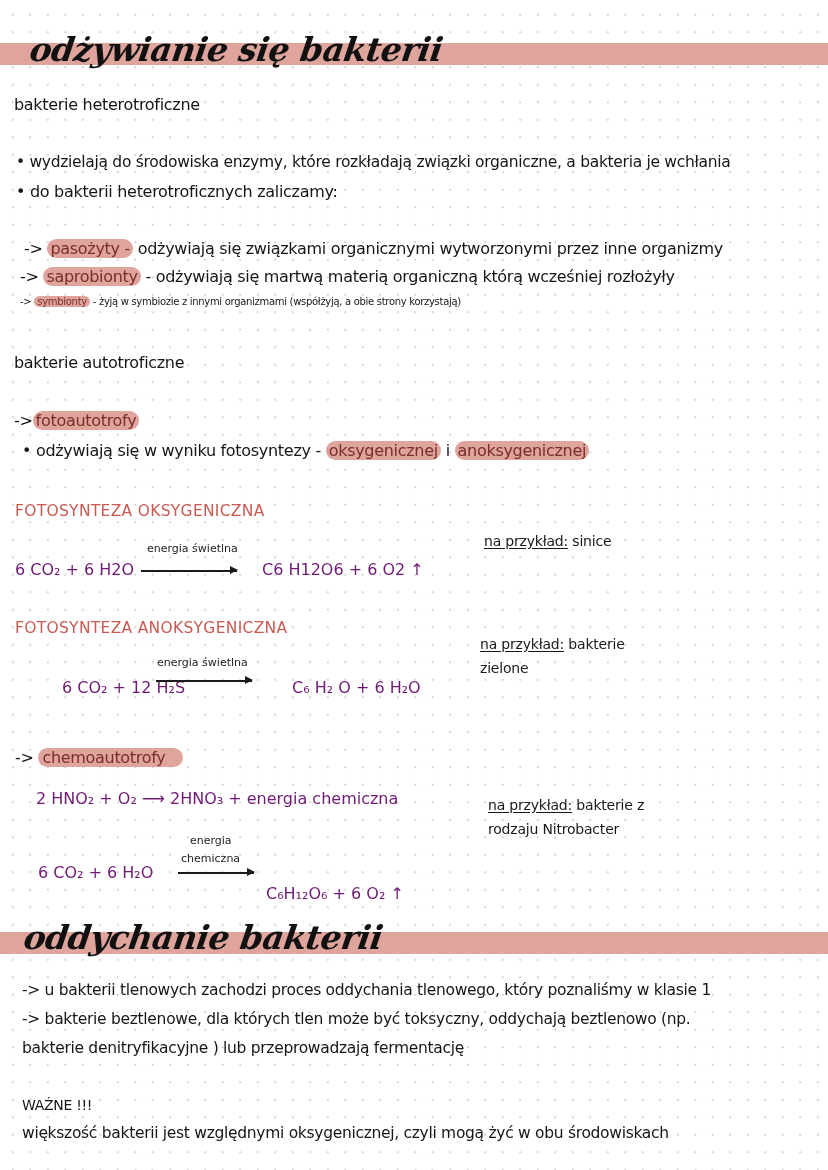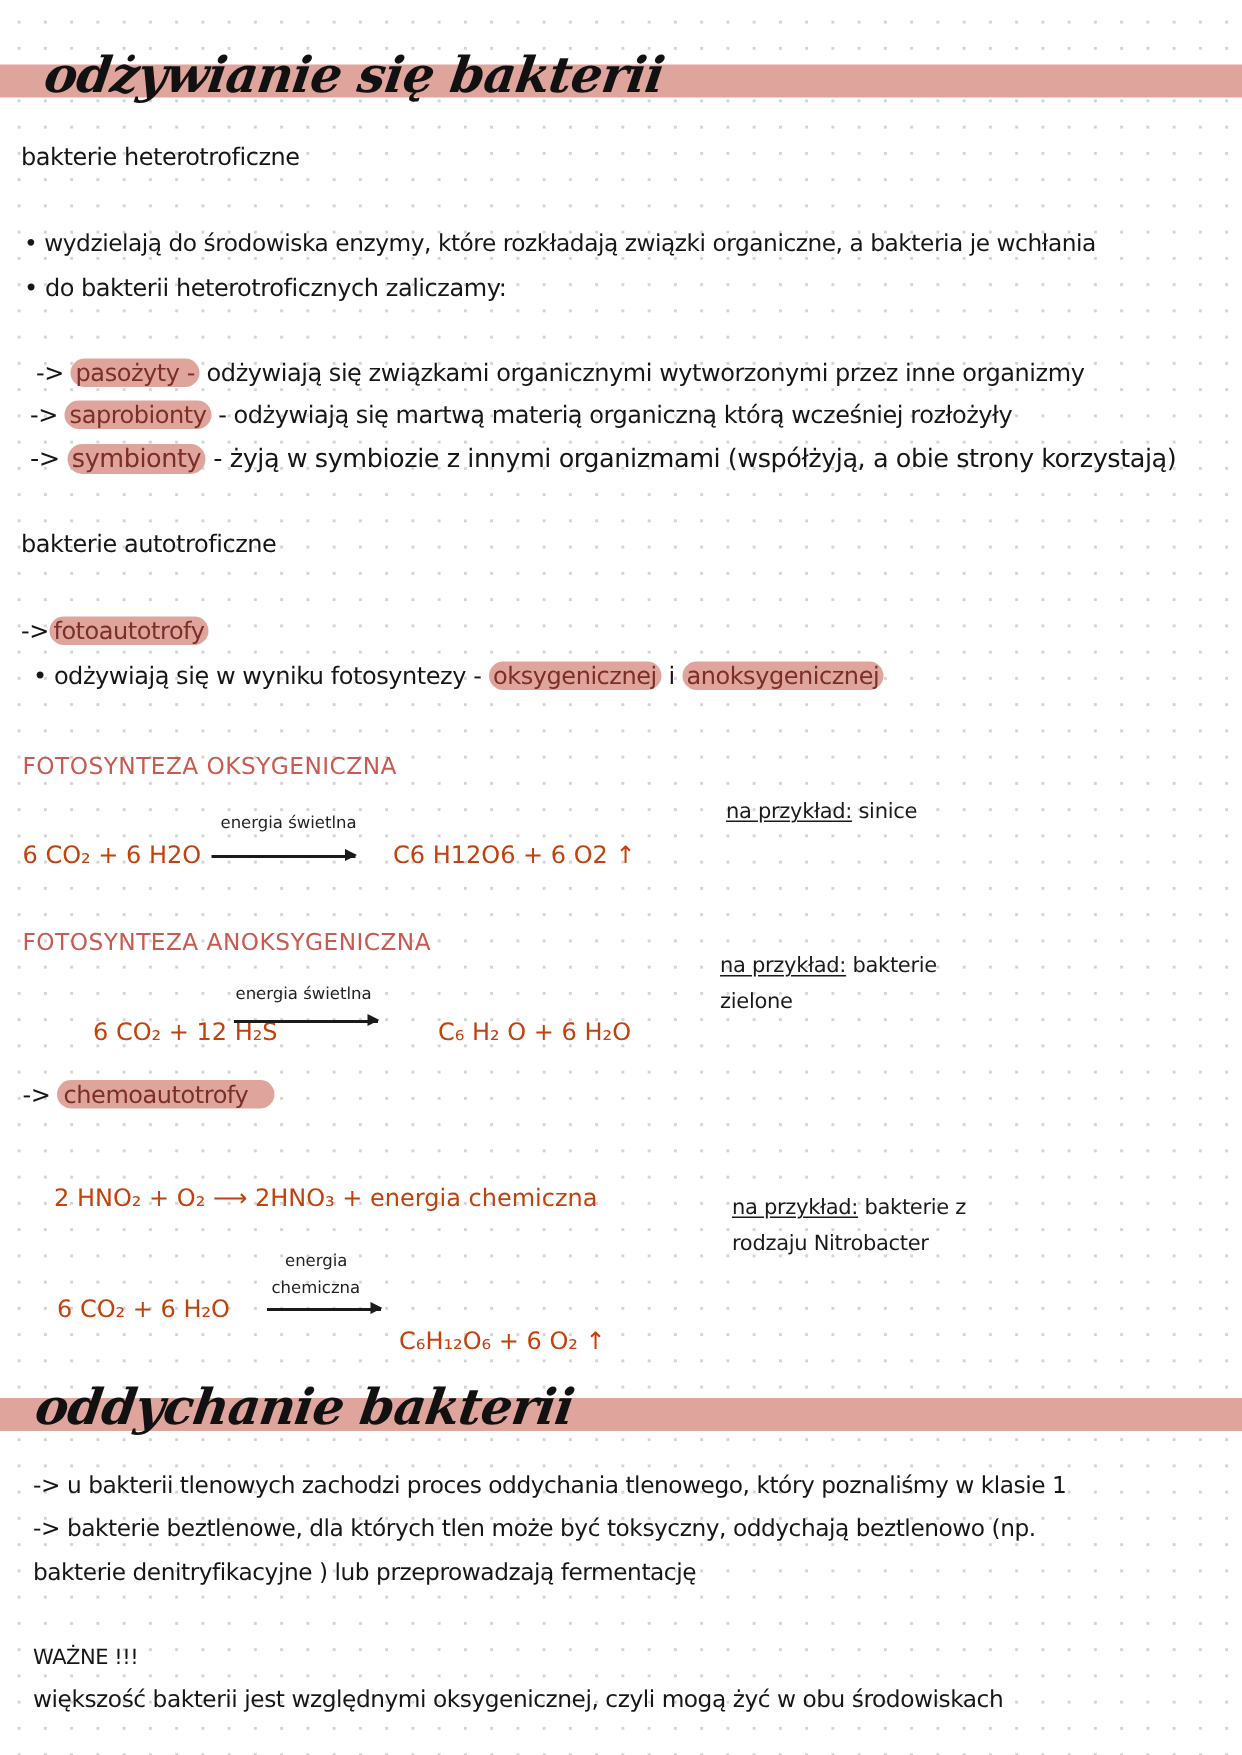--- a/index.html
+++ b/index.html
@@ -54,21 +54,21 @@
       color: #7a2e28;
     }
     .red-head {
       font-size: 15.5px;
       color: #c95a52;
       letter-spacing: 0.3px;
       font-weight: normal;
     }
     .eq {
       font-size: 16px;
-      color: #c2410c;
+      color: #701a75;
     }
     .arrow-lbl {
       font-size: 11px;
       color: #222;
     }
     .arrow-line {
       position: absolute;
       height: 1.5px;
       background: #1a1a1a;
     }
@@ -104,21 +104,21 @@
 <div class="abs body-line" style="left:16px; top:182px;">• do bakterii heterotroficznych zaliczamy:</div>
 
 <div class="abs body-line" style="left:24px; top:239px;">
   <span>-&gt;</span>
   <span class="hl">pasożyty -</span><span> odżywiają się związkami organicznymi wytworzonymi przez inne organizmy</span>
 </div>
 <div class="abs body-line" style="left:20px; top:267px;">
   <span>-&gt;</span>
   <span class="hl">saprobionty</span><span> - odżywiają się martwą materią organiczną którą wcześniej rozłożyły</span>
 </div>
-<div class="abs body-line" style="left:20px; top:296px; font-size:17px;">
+<div class="abs body-line" style="left:20px; top:296px; font-size:10px;">
   <span>-&gt;</span>
   <span class="hl">symbionty</span><span> - żyją w symbiozie z innymi organizmami (współżyją, a obie strony korzystają)</span>
 </div>
 
 <div class="abs subhead" style="left:14px; top:353px;">bakterie autotroficzne</div>
 
 <div class="abs body-line" style="left:14px; top:411px;">
   <span>-&gt;</span><span class="hl">fotoautotrofy</span>
 </div>
 <div class="abs body-line" style="left:22px; top:441px;">
@@ -137,21 +137,21 @@
 <div class="abs red-head" style="left:15px; top:619px;">FOTOSYNTEZA ANOKSYGENICZNA</div>
 <div class="abs eq" style="left:15px; top:678px;margin-left:47px;">6 CO₂ +  12 H₂S</div>
 <div class="abs arrow-lbl" style="left:157px; top:656px;">energia świetlna</div>
 <div class="arrow-line" style="left:156px; top:680px; width:96px;"></div>
 <div class="abs eq" style="left:292px; top:678px;">C₆ H₂  O + 6 H₂O</div>
 <div class="abs example" style="left:480px; top:632px;">
   <span class="u">na przykład:</span><span> bakterie</span><br>
   <span>zielone</span>
 </div>
 
-<div class="abs body-line" style="left:15px; top:720px;">
+<div class="abs body-line" style="left:15px; top:748px;">
   <span>-&gt;</span>
   <span class="hl" style="padding:0 18px 0 4px;">chemoautotrofy</span>
 </div>
 <div class="abs eq" style="left:36px; top:789px;">2 HNO₂ +   O₂ ⟶  2HNO₃ +  energia chemiczna</div>
 <div class="abs example" style="left:488px; top:793px;">
   <span class="u">na przykład:</span><span> bakterie z</span><br>
   <span>rodzaju Nitrobacter</span>
 </div>
 <div class="abs eq" style="left:38px; top:863px;">6 CO₂ +   6 H₂O</div>
 <div class="abs arrow-lbl" style="left:190px; top:834px;">energia</div>

